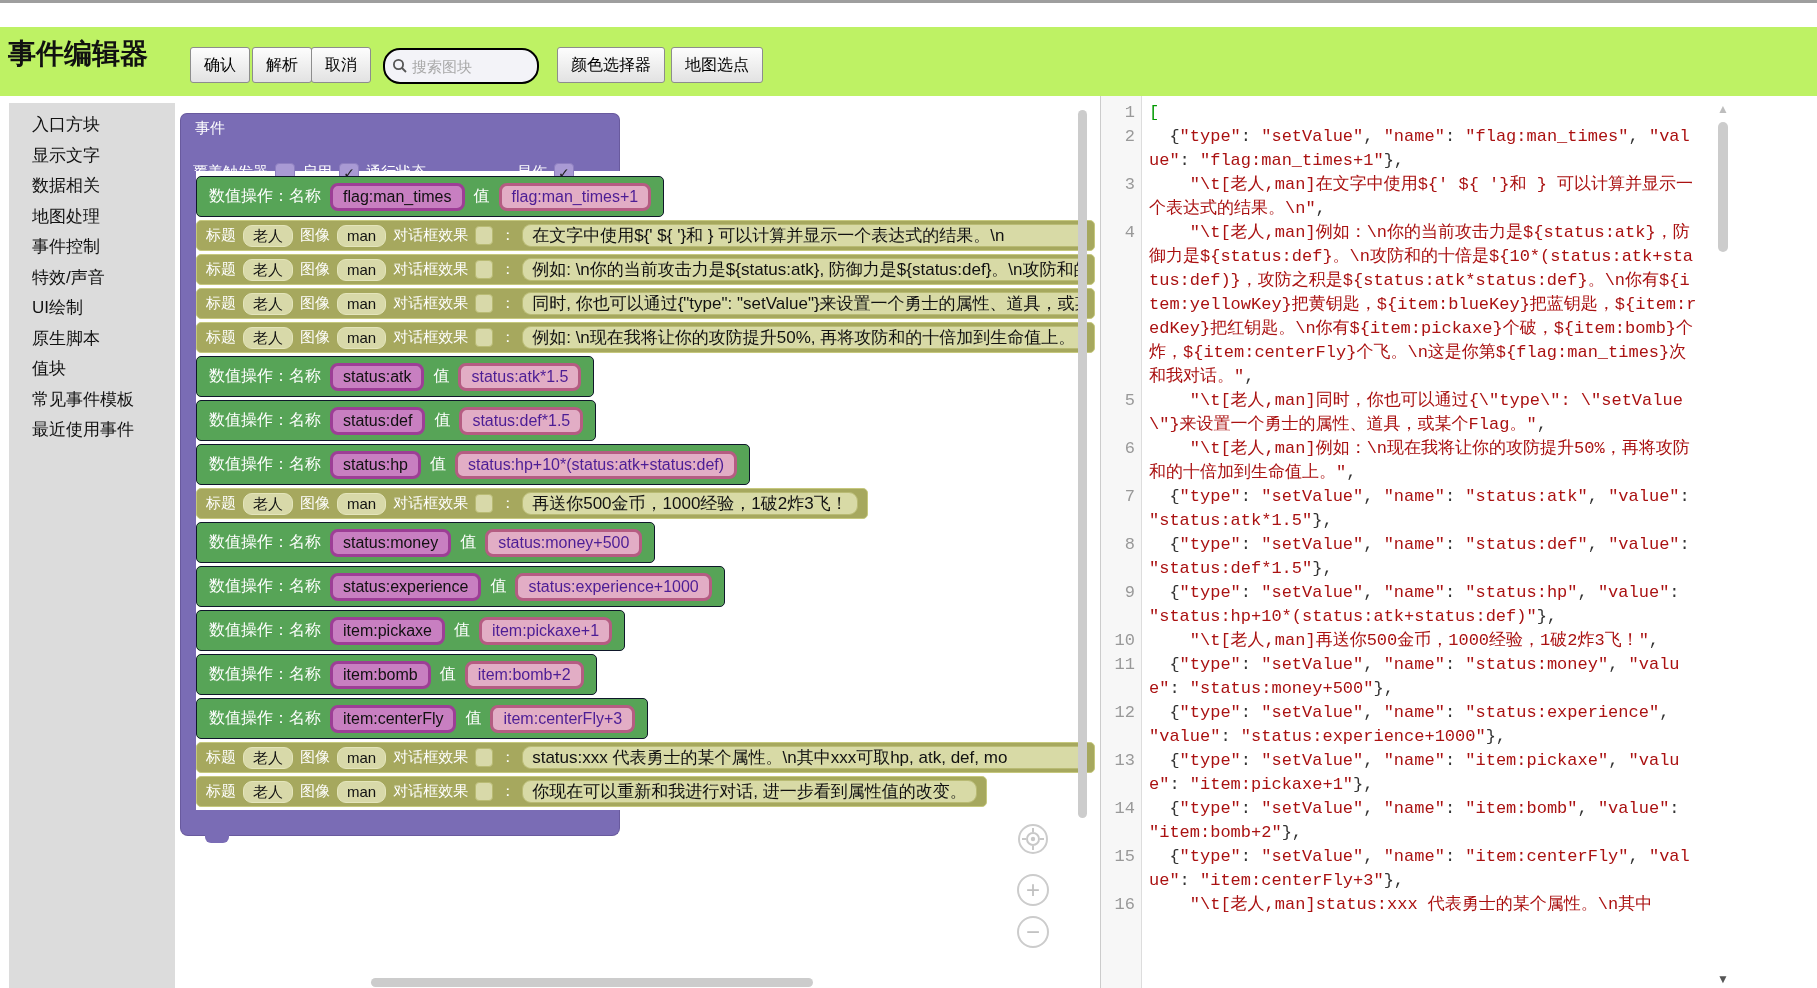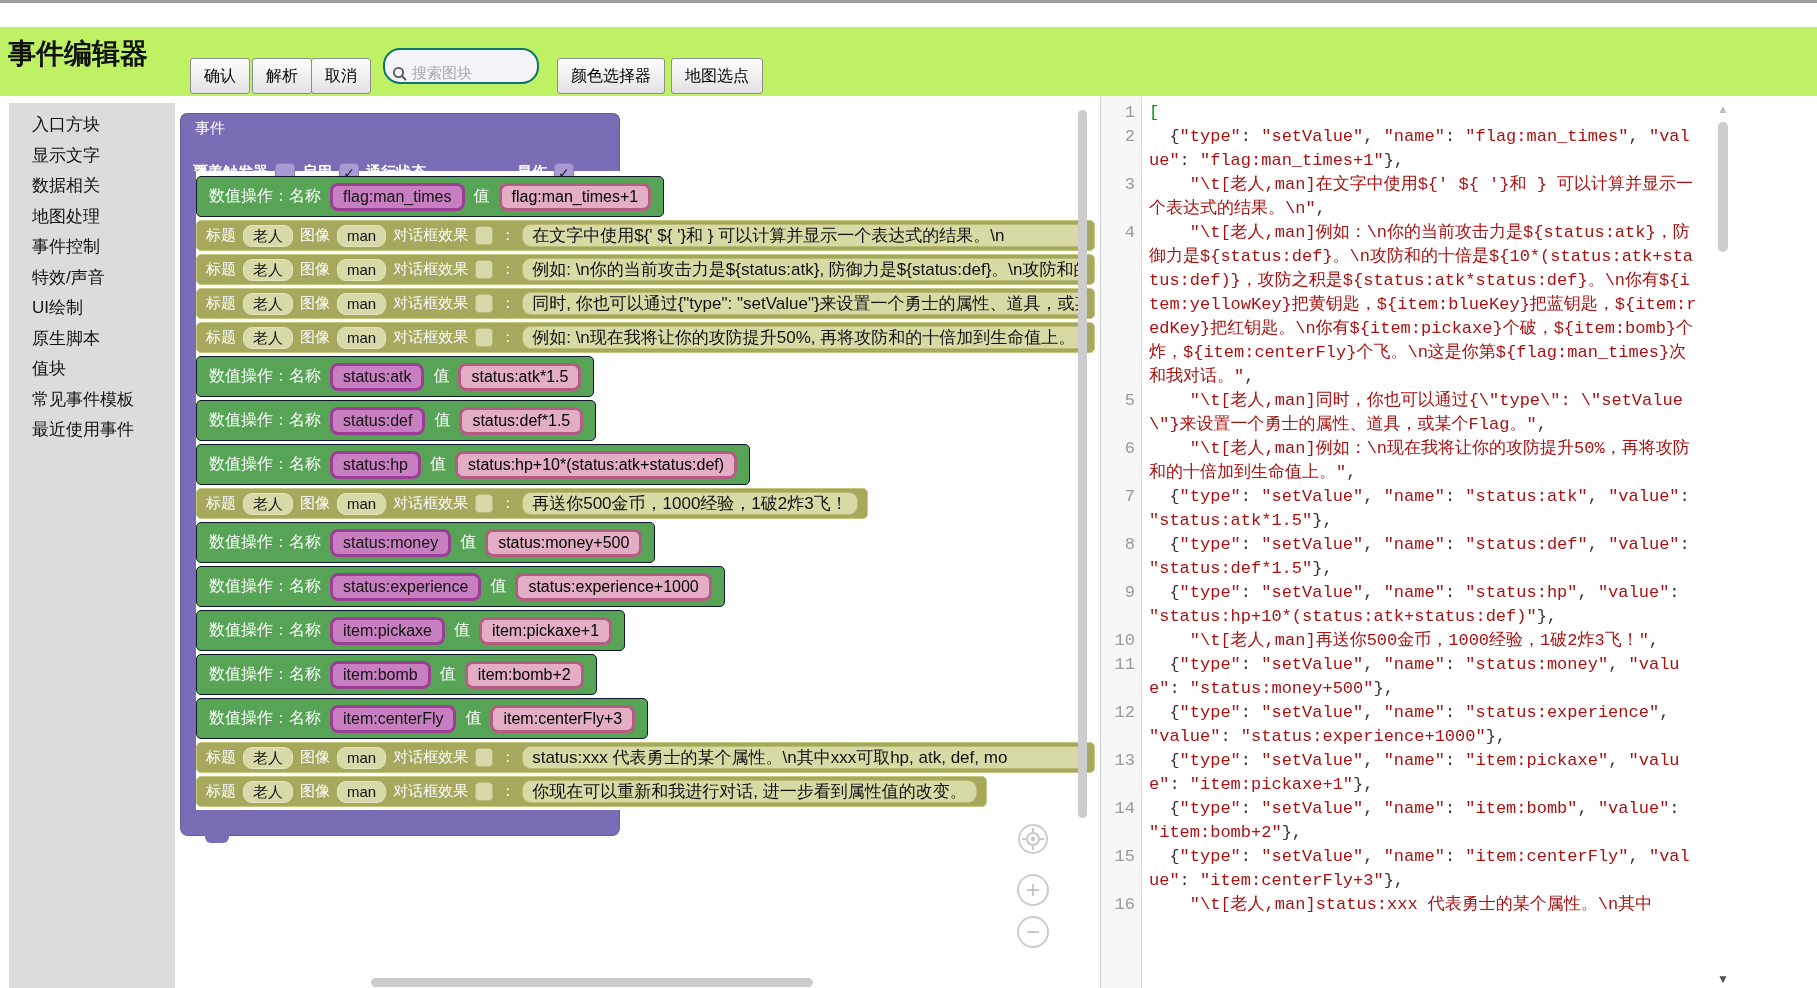--- a/index.html
+++ b/index.html
@@ -3,55 +3,55 @@
 <meta charset="utf-8">
 <style>
   html,body{margin:0;padding:0;background:#fff;font-family:"Liberation Sans","DejaVu Sans",sans-serif;}
   #app{position:relative;width:1817px;height:988px;overflow:hidden;background:#fff;}
 
   
   .top-edge{position:absolute;left:0;top:0;width:100%;height:3px;background:#9e9e9e;}
   .top-white{position:absolute;left:0;top:3px;width:100%;height:24px;background:#fff;}
   .toolbar{position:absolute;left:0;top:27px;width:100%;height:69px;background:#bef264;}
   .page-title{position:absolute;left:8px;top:8px;font-size:28px;font-weight:bold;color:#111;}
-  .tb-btn{position:absolute;top:31px;height:36px;padding:0 13px;font-size:16px;color:#000;
+  .tb-btn{position:absolute;top:20px;height:36px;padding:0 13px;font-size:16px;color:#000;
           background:linear-gradient(#fdfdfd,#e2e2e2);border:1px solid #8d8d8d;border-radius:3px;
           display:flex;align-items:center;cursor:pointer;}
-  .search-wrap{position:absolute;left:383px;top:21px;width:152px;height:32px;border:2px solid #0f766e;
-          border-radius:17px;background:#f3f3f8;display:flex;align-items:flex-end;}
+  .search-wrap{position:absolute;left:383px;top:21px;width:152px;height:32px;border:2px solid #000000;
+          border-radius:17px;background:#f3f3f8;display:flex;align-items:center;}
   .search-wrap svg{margin:0 2px 0 7px;flex:0 0 auto;}
   .search-wrap input{border:none;outline:none;background:transparent;width:110px;font-size:15px;color:#333;}
   .search-wrap input::placeholder{color:#a9a9a9;}
 
   
   .sidebar{position:absolute;left:9px;top:103px;width:166px;height:885px;background:#dcdcdc;padding-top:7px;box-sizing:border-box;}
   .side-item{padding-left:23px;line-height:30.5px;font-size:17px;color:#111;cursor:pointer;white-space:nowrap;}
 
   
   .canvas{position:absolute;left:175px;top:96px;width:920px;height:892px;background:#fff;overflow:hidden;}
 
   .evt-header{position:absolute;left:5px;top:17px;width:440px;height:58px;background:#7a6cb5;
               border:1px solid #695a9e;border-bottom:none;border-radius:7px 7px 0 0;box-sizing:border-box;color:#fff;}
   .evt-title{padding:5px 0 0 14px;font-size:15px;}
-  .evt-settings{display:flex;align-items:center;gap:7px;padding:6px 0 0 12px;font-size:15px;font-weight:bold;}
+  .evt-settings{display:flex;align-items:center;gap:7px;padding:6px 0 0 12px;font-size:15px;}
   .p-check{width:18px;height:18px;border-radius:4px;background:#a99ad4;border:1px solid #8d7ec0;
            display:flex;align-items:center;justify-content:center;font-size:14px;color:#222;cursor:pointer;}
   .p-drop{height:22px;padding:0 6px 0 9px;border-radius:11px;background:#a99ad4;border:1px solid #8d7ec0;
           display:flex;align-items:center;gap:6px;color:#111;font-size:15px;cursor:pointer;margin-top:33px;}
   .p-drop .arr{font-size:9px;color:#564a8a;}
   .evt-spine{position:absolute;left:5px;top:75px;width:16px;height:639px;background:#7a6cb5;border-left:1px solid #695a9e;box-sizing:border-box;}
   .evt-foot{position:absolute;left:5px;top:714px;width:440px;height:26px;background:#7a6cb5;
             border:1px solid #695a9e;border-top:none;border-radius:0 0 8px 8px;box-sizing:border-box;}
   .evt-foot:after{content:"";position:absolute;left:24px;bottom:-8px;width:24px;height:8px;background:#7a6cb5;border-radius:0 0 6px 6px;}
 
   .blk{position:absolute;display:flex;align-items:center;box-sizing:border-box;white-space:nowrap;}
   .blk.sv{height:41px;background:#57a457;border:1px solid #0f172a;border-radius:5px;padding:0 12px;gap:9px;color:#fff;font-size:16px;}
   .blk.txt{height:31px;background:#a6a85e;border:1px solid #c6c87e;border-radius:5px;padding:0 9px;gap:7px;color:#fff;font-size:15px;}
   .pill-name{background:#c87fc1;border:3px solid #9d3e96;border-radius:8px;padding:2px 10px;color:#111;font-size:16px;cursor:text;}
-  .pill-val{background:#e2adc5;border:3px solid #b55c82;border-radius:8px;padding:2px 10px;color:#000000;font-size:16px;cursor:text;}
+  .pill-val{background:#e2adc5;border:3px solid #b55c82;border-radius:8px;padding:2px 10px;color:#4c1d95;font-size:16px;cursor:text;}
   .pill-olive{background:#d8d9a9;border:1px solid #e4e5bb;border-radius:9px;padding:0 9px;color:#111;font-size:15px;line-height:20px;cursor:text;}
   .o-check{width:16px;height:17px;border-radius:4px;background:#d8d9a9;border:1px solid #b9bb74;cursor:pointer;flex:0 0 auto;}
   .txt-field{background:#d8daa6;border:1px solid #b9bb74;border-radius:9px;padding:0 9px;color:#111;font-size:17px;line-height:21px;overflow:hidden;cursor:text;}
   .blk.clip{width:899px;}
   .blk.clip .txt-field{flex:1;border-radius:9px 0 0 9px;border-right:none;}
 
   
   .zoomctl{position:absolute;border:2px solid #ccc;background:#fff;border-radius:50%;display:flex;align-items:center;justify-content:center;color:#c0c0c0;cursor:pointer;box-sizing:border-box;}
   .zplus,.zminus{left:842px;width:32px;height:32px;font-size:24px;line-height:1;}
   .zplus{top:778px;} .zminus{top:820px;}

